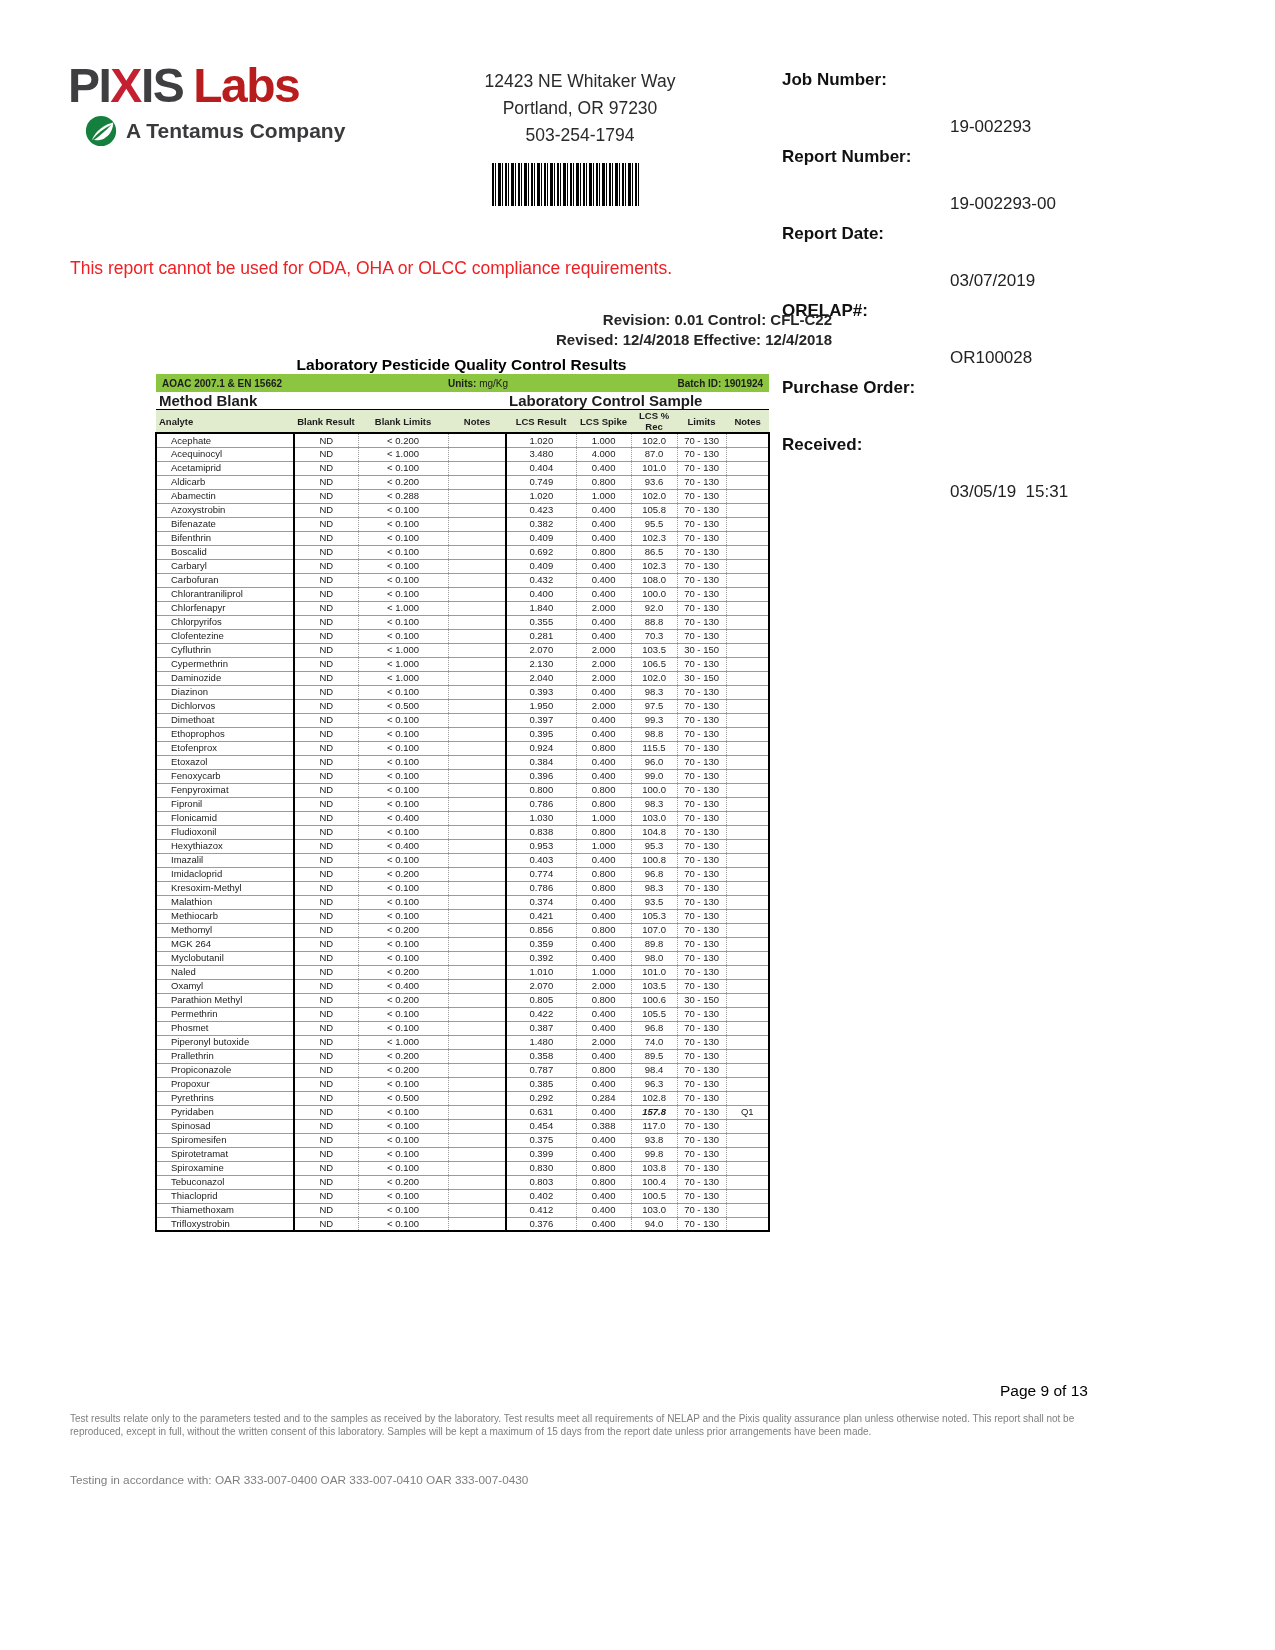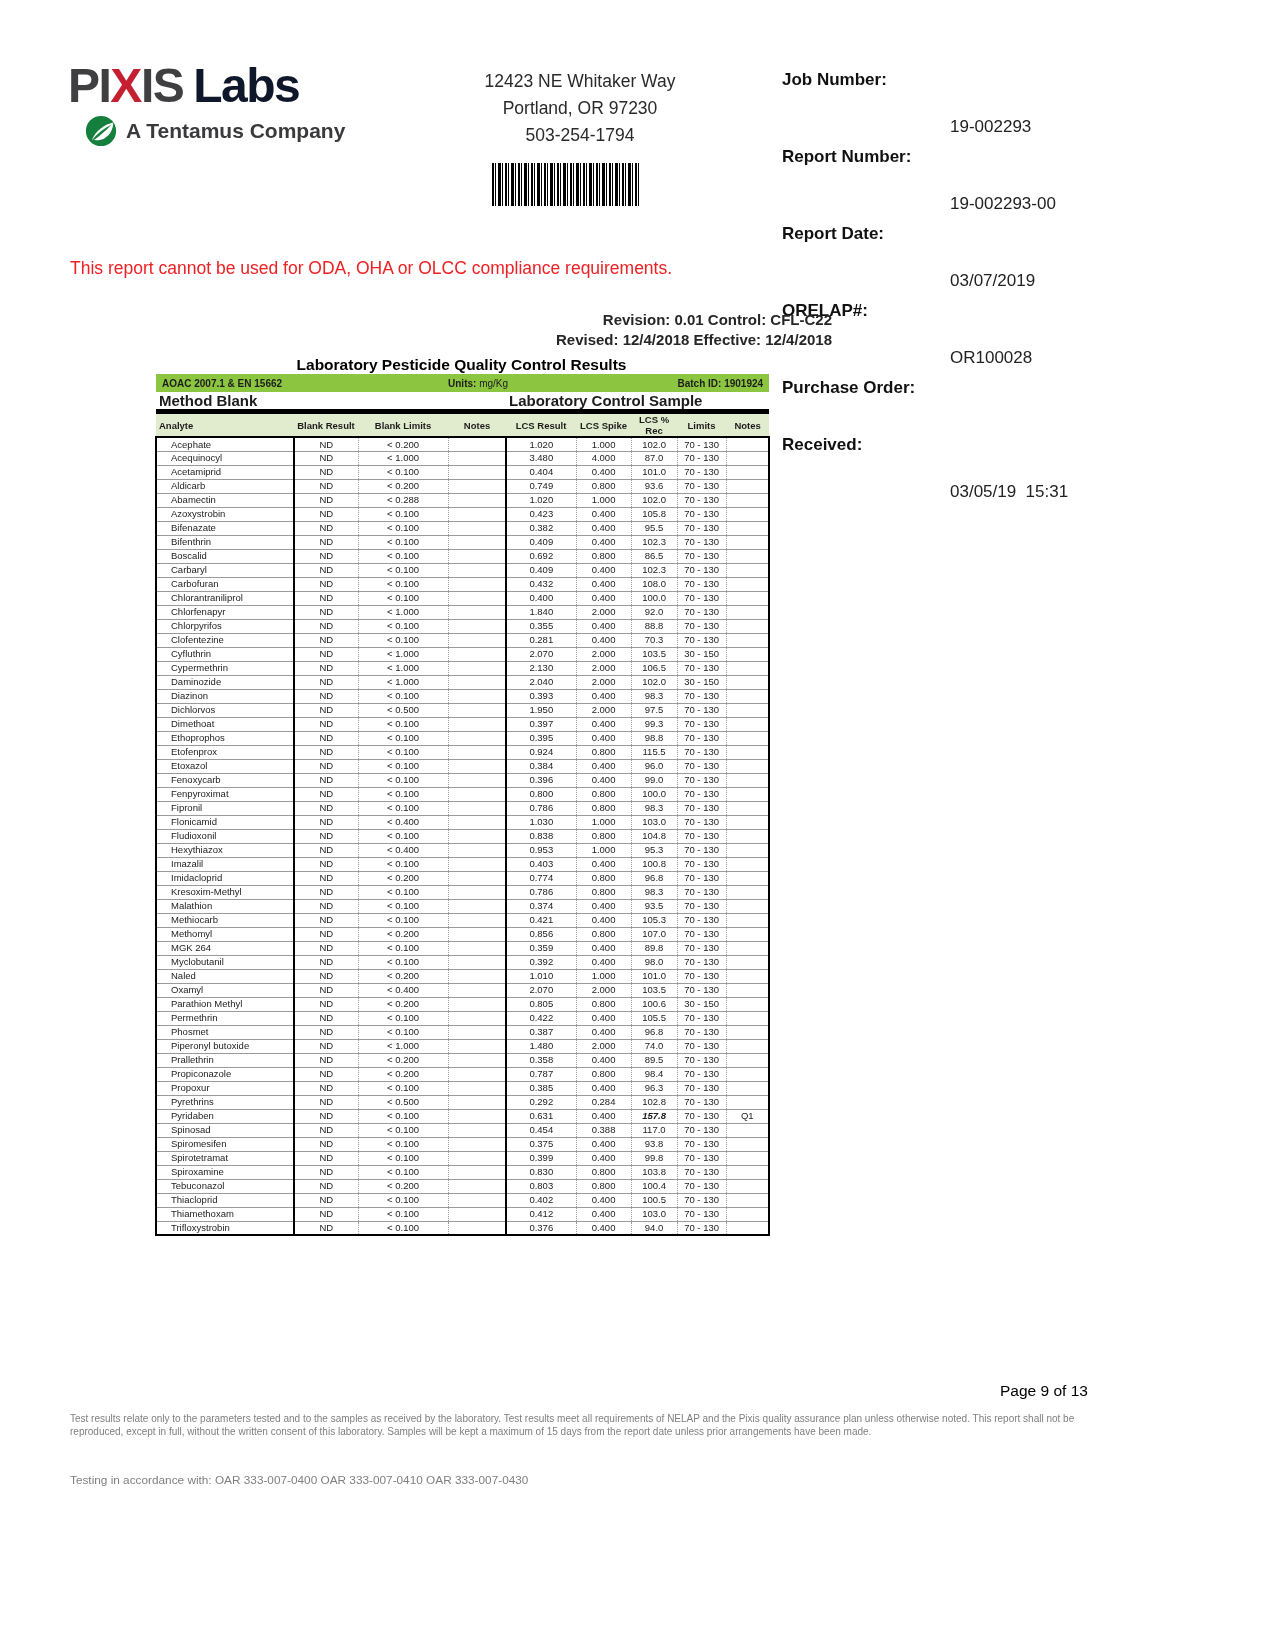--- a/index.html
+++ b/index.html
@@ -3,21 +3,21 @@
 <meta charset="utf-8">
 <style>
   * { margin:0; padding:0; box-sizing:border-box; }
   body { background:#e9e9e9; font-family:"Liberation Sans", sans-serif; }
   .page { position:relative; width:1275px; height:1650px; background:#fff; margin:0 auto; overflow:hidden; color:#231f20; }
 
   
   .logo-block { position:absolute; left:68px; top:62px; }
   .logo-name { font-size:48px; font-weight:800; letter-spacing:-1.5px; color:#3f3f41; line-height:1; }
   .logo-name .accent { color:#c52032; }
-  .logo-name .secondary { color:#0f172a; margin-left:10px; font-weight:700; }
+  .logo-name .secondary { color:#b91c1c; margin-left:10px; font-weight:700; }
   .logo-tagline { display:flex; align-items:center; gap:8px; margin-top:4px; margin-left:16px; }
   .logo-tagline .tagline-text { font-size:21px; font-weight:700; color:#3a3a3c; }
   .leaf-icon { width:34px; height:34px; display:block; }
 
   .address-block { position:absolute; left:430px; top:68px; width:300px; text-align:center; font-size:17.5px; line-height:1.55; color:#2a2a2a; }
   .barcode { position:absolute; left:492px; top:163px; width:147px; height:43px;
     background-image:repeating-linear-gradient(90deg,#000 0,#000 2px,#fff 2px,#fff 3px,#000 3px,#000 4px,#fff 4px,#fff 6px,#000 6px,#000 9px,#fff 9px,#fff 10px,#000 10px,#000 11px,#fff 11px,#fff 13px); }
 
   .meta-block { position:absolute; left:782px; top:70px; font-size:17px; }
   .meta-row { display:flex; line-height:20px; margin-bottom:10px; }
@@ -30,21 +30,21 @@
 
   
   .qc { position:absolute; left:155px; top:356px; width:613px; }
   .qc-title { text-align:center; font-weight:700; font-size:15.5px; color:#000; }
   table.qc-table { width:613px; border-collapse:collapse; table-layout:fixed; font-size:9.5px; color:#1c1c1c; }
   tr.greenbar td { background:#8cc540; height:18px; font-size:10px; font-weight:700; color:#1d1d1b; vertical-align:middle; }
   tr.greenbar td:first-child { padding-left:6px; }
   tr.greenbar .val { font-weight:400; }
   tr.greenbar td.batch { text-align:right; padding-right:6px; }
   tr.sections td { height:16px; font-size:15px; font-weight:700; vertical-align:middle; padding-left:3px; }
-  tr.colhead td { background:#e1ebcd; height:15px; font-weight:700; font-size:9.5px; text-align:center; vertical-align:middle; border-top:5px solid #000000; }
+  tr.colhead td { background:#e1ebcd; height:15px; font-weight:700; font-size:9.5px; text-align:center; vertical-align:middle; border-top:1px solid #000000; }
   tr.colhead td:first-child { text-align:left; padding-left:3px; }
   tbody.qc-body { border:2px solid #000; }
   tbody.qc-body td { height:14px; line-height:1; text-align:center; vertical-align:middle; border-right:1px dotted #9a9a9a; border-bottom:1px solid #9b9b9b; overflow:hidden; white-space:nowrap; }
   tbody.qc-body td:first-child { text-align:left; padding-left:14px; border-right:2px solid #000; }
   tbody.qc-body td:nth-child(4) { border-right:2px solid #000; }
   tbody.qc-body td:last-child { border-right:none; }
   tbody.qc-body td.flagged { font-weight:700; font-style:italic; }
 
   
   .page-num { position:absolute; left:1000px; top:1382px; font-size:15.5px; color:#000; }

